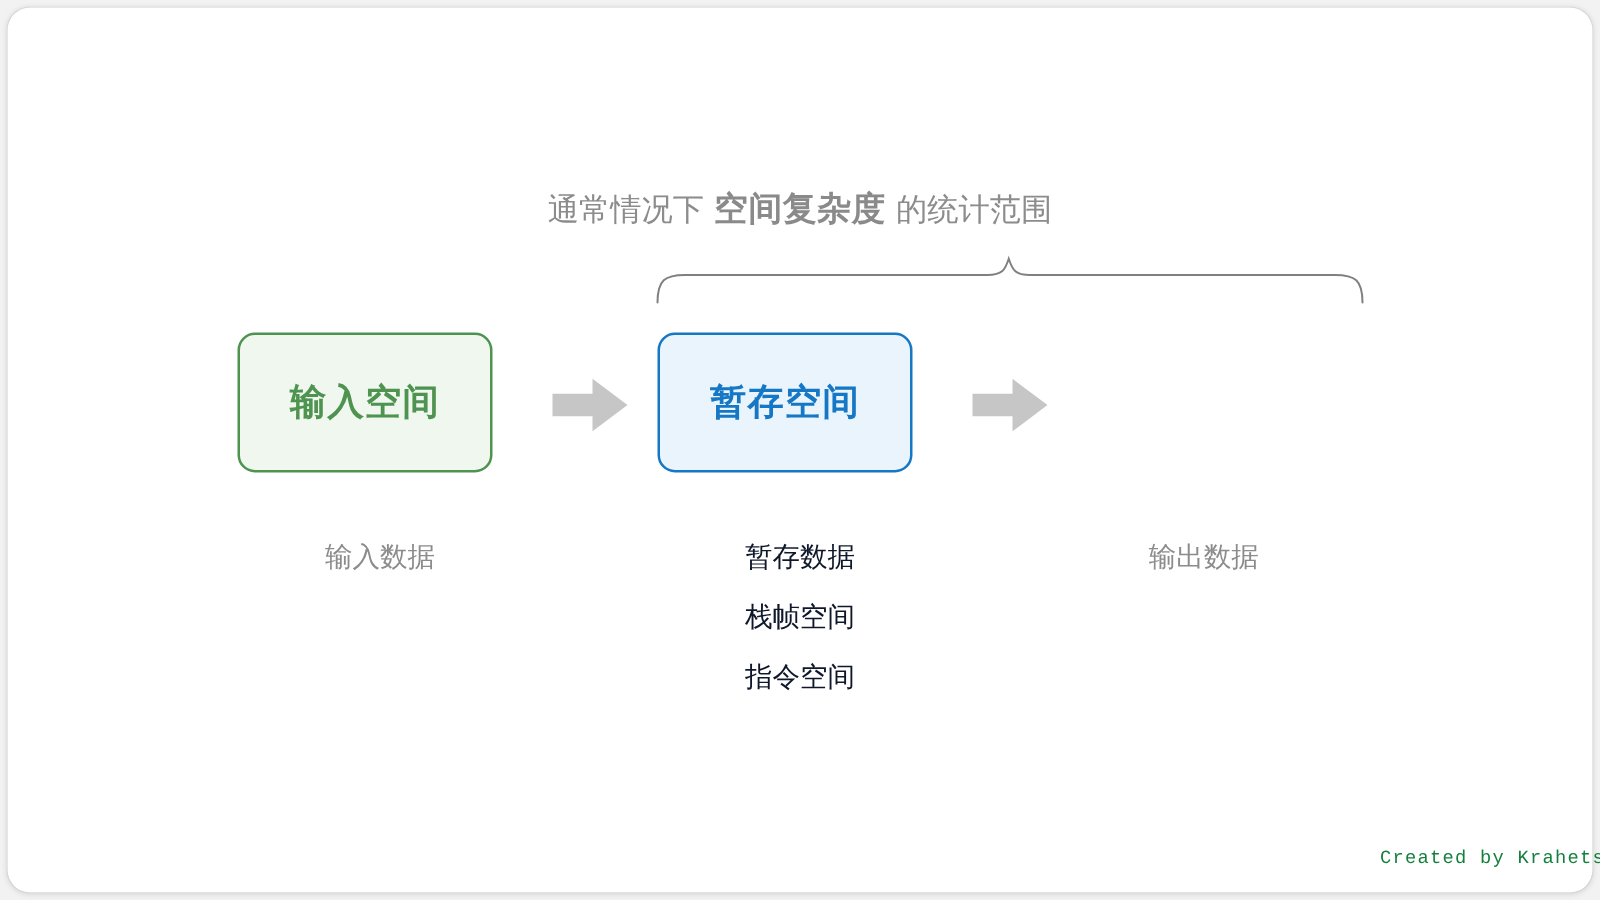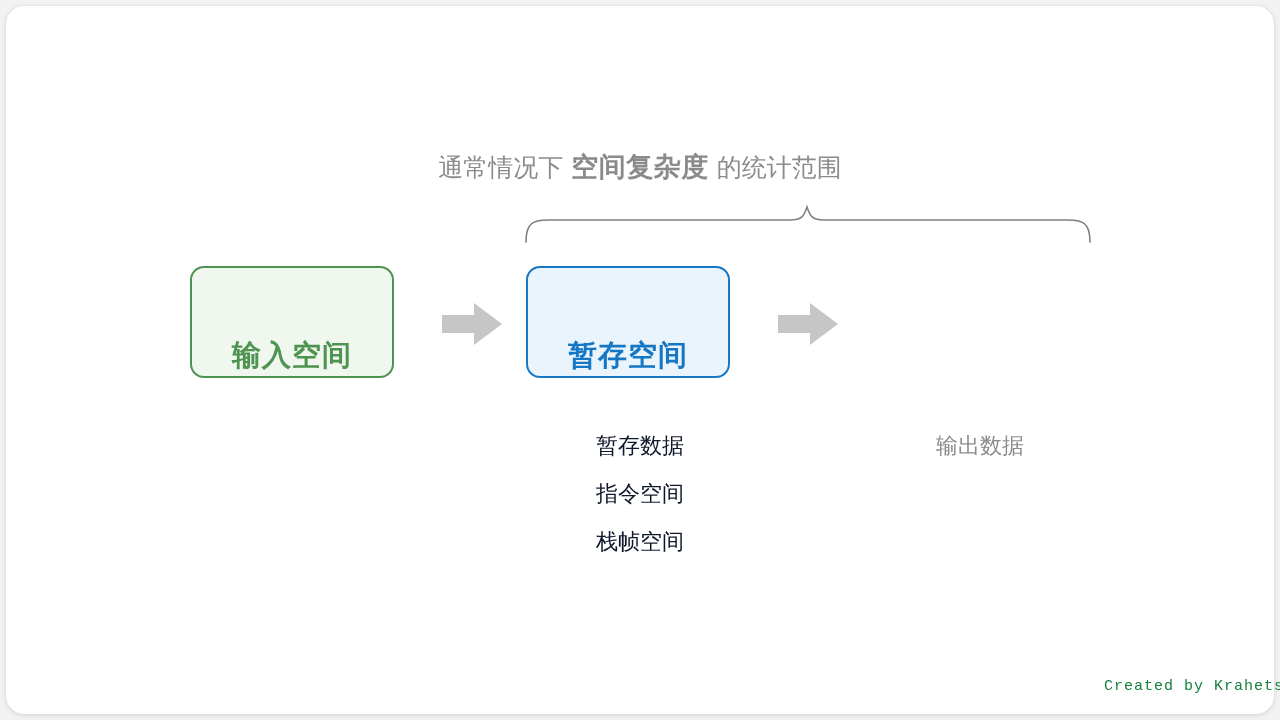--- a/index.html
+++ b/index.html
@@ -64,21 +64,21 @@
   .box {
     position: absolute;
     top: 266px;
     width: 204px;
     height: 112px;
     border-radius: 14px;
     border-width: 2.2px;
     border-style: solid;
     box-sizing: border-box;
     display: flex;
-    align-items: flex-end;
+    align-items: center;
     justify-content: center;
   }
   .box .box-label {
     font-size: 29px;
     font-weight: bold;
     letter-spacing: 1px;
   }
   #box-input   { left: 190px; }
   #box-temp    { left: 526px; }
   #box-output  { left: 862px; }
@@ -101,21 +101,21 @@
     text-align: center;
     color: #8c8c8c;
     font-size: 22px;
   }
   .caption-col .cap-line {
     line-height: 48px;
     white-space: nowrap;
   }
   #caption-input  { left: 154px; }
   #caption-temp   { left: 490px; }
-  #caption-output { left: 830px; }
+  #caption-output { left: 813px; }
 
   
   #credit {
     position: absolute;
     right: 36px;
     bottom: 25px;
     color: #15803d;
     font-family: Liberation Mono, monospace;
     font-size: 15px;
     letter-spacing: 1px;
@@ -158,25 +158,28 @@
     <span class="box-label" style="color: rgb(22, 119, 197);">暂存空间</span>
   </div>
 
   <div class="arrow" id="arrow-2">
     <svg width="64" height="48" viewBox="0 0 64 48" xmlns="http://www.w3.org/2000/svg">
       <path d="M 2 15 L 34 15 L 34 3 L 62 24 L 34 45 L 34 33 L 2 33 Z" fill="#c6c6c6"></path>
     </svg>
   </div>
 
 
+  <div class="caption-col" id="caption-input" style="color: rgb(140, 140, 140);">
+    <div class="cap-line">输入数据</div>
+  </div>
 
   <div class="caption-col" id="caption-temp" style="color: #0f172a;">
     <div class="cap-line">暂存数据</div>
+    <div class="cap-line">栈帧空间</div>
     <div class="cap-line">指令空间</div>
-    <div class="cap-line">栈帧空间</div>
   </div>
 
   <div class="caption-col" id="caption-output" style="color: rgb(140, 140, 140);">
     <div class="cap-line">输出数据</div>
   </div>
 
   <div id="credit">Created by Krahets</div>
 
 </div>
 

